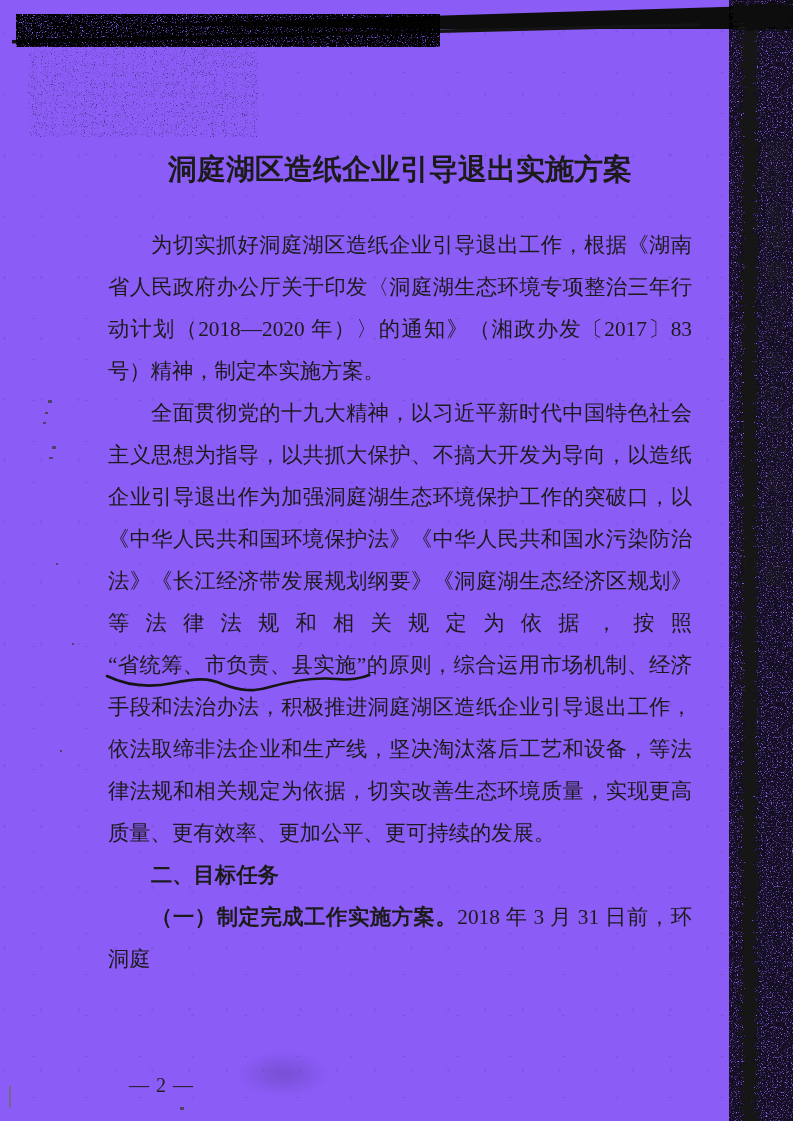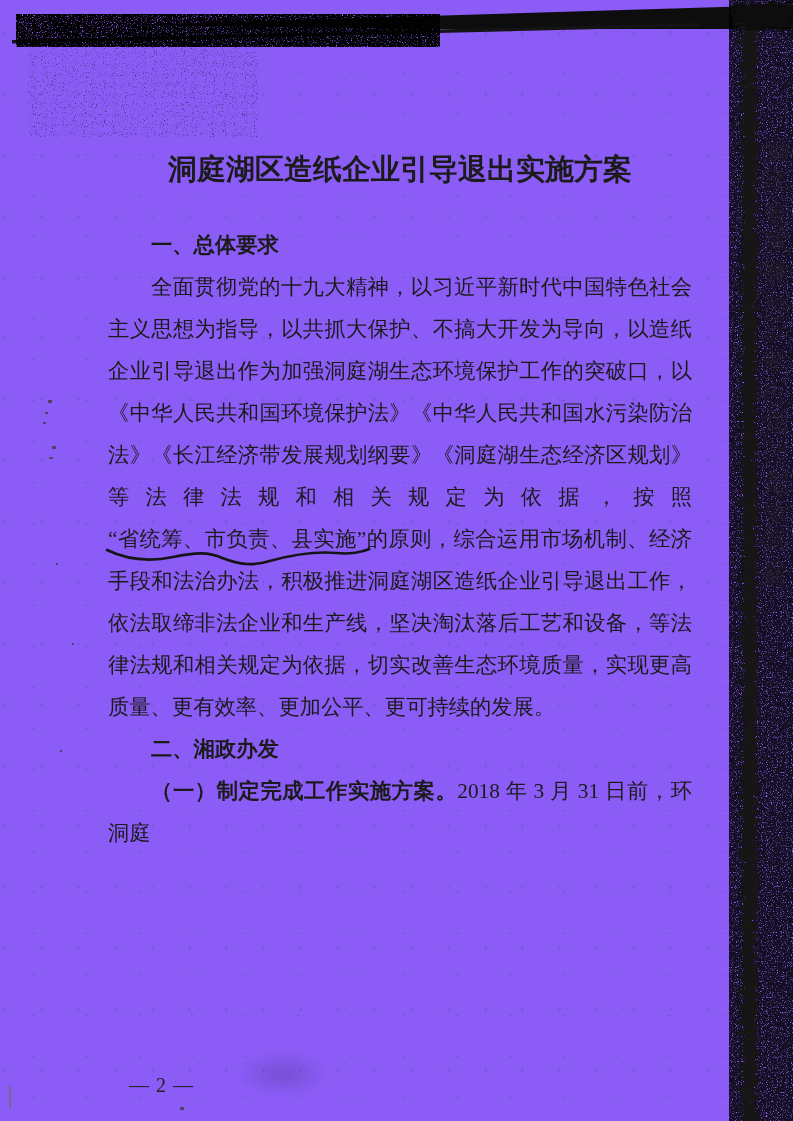--- a/index.html
+++ b/index.html
@@ -108,28 +108,28 @@
     <rect x="30" y="0" width="10" height="1121" fill="#161616" filter="url(#rough)" opacity="0.8"></rect>
     <rect x="14" y="0" width="64" height="26" fill="#0b0b0b" filter="url(#rough)"></rect>
   </svg>
 
   <div class="bleed-text">洞区专项整治三年行动计划全区庭</div>
 
   <div class="content">
 
     <h1 class="doc-title">洞庭湖区造纸企业引导退出实施方案</h1>
 
+    <p>为切实抓好洞庭湖区造纸企业引导退出工作，根据《湖南省人民政府办公厅关于印发〈洞庭湖生态环境专项整治三年行动计划（2018—2020 年）〉的通知》（湘政办发〔2017〕83 号）精神，制定本实施方案。</p>
 
-    <p class="sec-heading">一、总体要求</p>
 
     <p><span>全面贯彻党的十九大精神，以习近平新时代中国特色社会主义思想为指导，以共抓大保护、不搞大开发为导向，以造纸企业引导退出作为加强洞庭湖生态环境保护工作的突破口，以《中华人民共和国环境保护法》《中华人民共和国水污染防治法》《长江经济带发展规划纲要》《洞庭湖生态经济区规划》等法律法规和相关规定为依据，按照</span><span class="u-wavy"><span>“省统筹、市负责、县实施”</span><svg viewBox="0 0 272 24" preserveAspectRatio="none">
             <path d="M3,6 C22,15 46,18 70,13 C94,8 106,8 120,14 C138,21 152,22 168,17 C190,11 214,7 236,9 C249,10.5 262,8 269,5" fill="none" stroke="#151515" stroke-width="2.6" stroke-linecap="round"></path>
           </svg></span><span>的原则，综合运用市场机制、经济手段和法治办法，积极推进洞庭湖区造纸企业引导退出工作，依法取缔非法企业和生产线，坚决淘汰落后工艺和设备，等法律法规和相关规定为依据，切实改善生态环境质量，实现更高质量、更有效率、更加公平、更可持续的发展。</span></p>
 
-    <p class="sec-heading">二、湘政办发</p>
+    <p class="sec-heading">二、目标任务</p>
 
 
     <p><span class="lead-bold">（一）制定完成工作实施方案。</span><span>2018 年 3 月 31 日前，环洞庭</span></p>
 
   </div>
 
   <div class="page-number">— 2 —</div>
 
   <div class="speck" style="left:48px;top:400px;width:4px;height:3px;"></div>
   <div class="speck" style="left:45px;top:412px;width:3px;height:2px;"></div>

